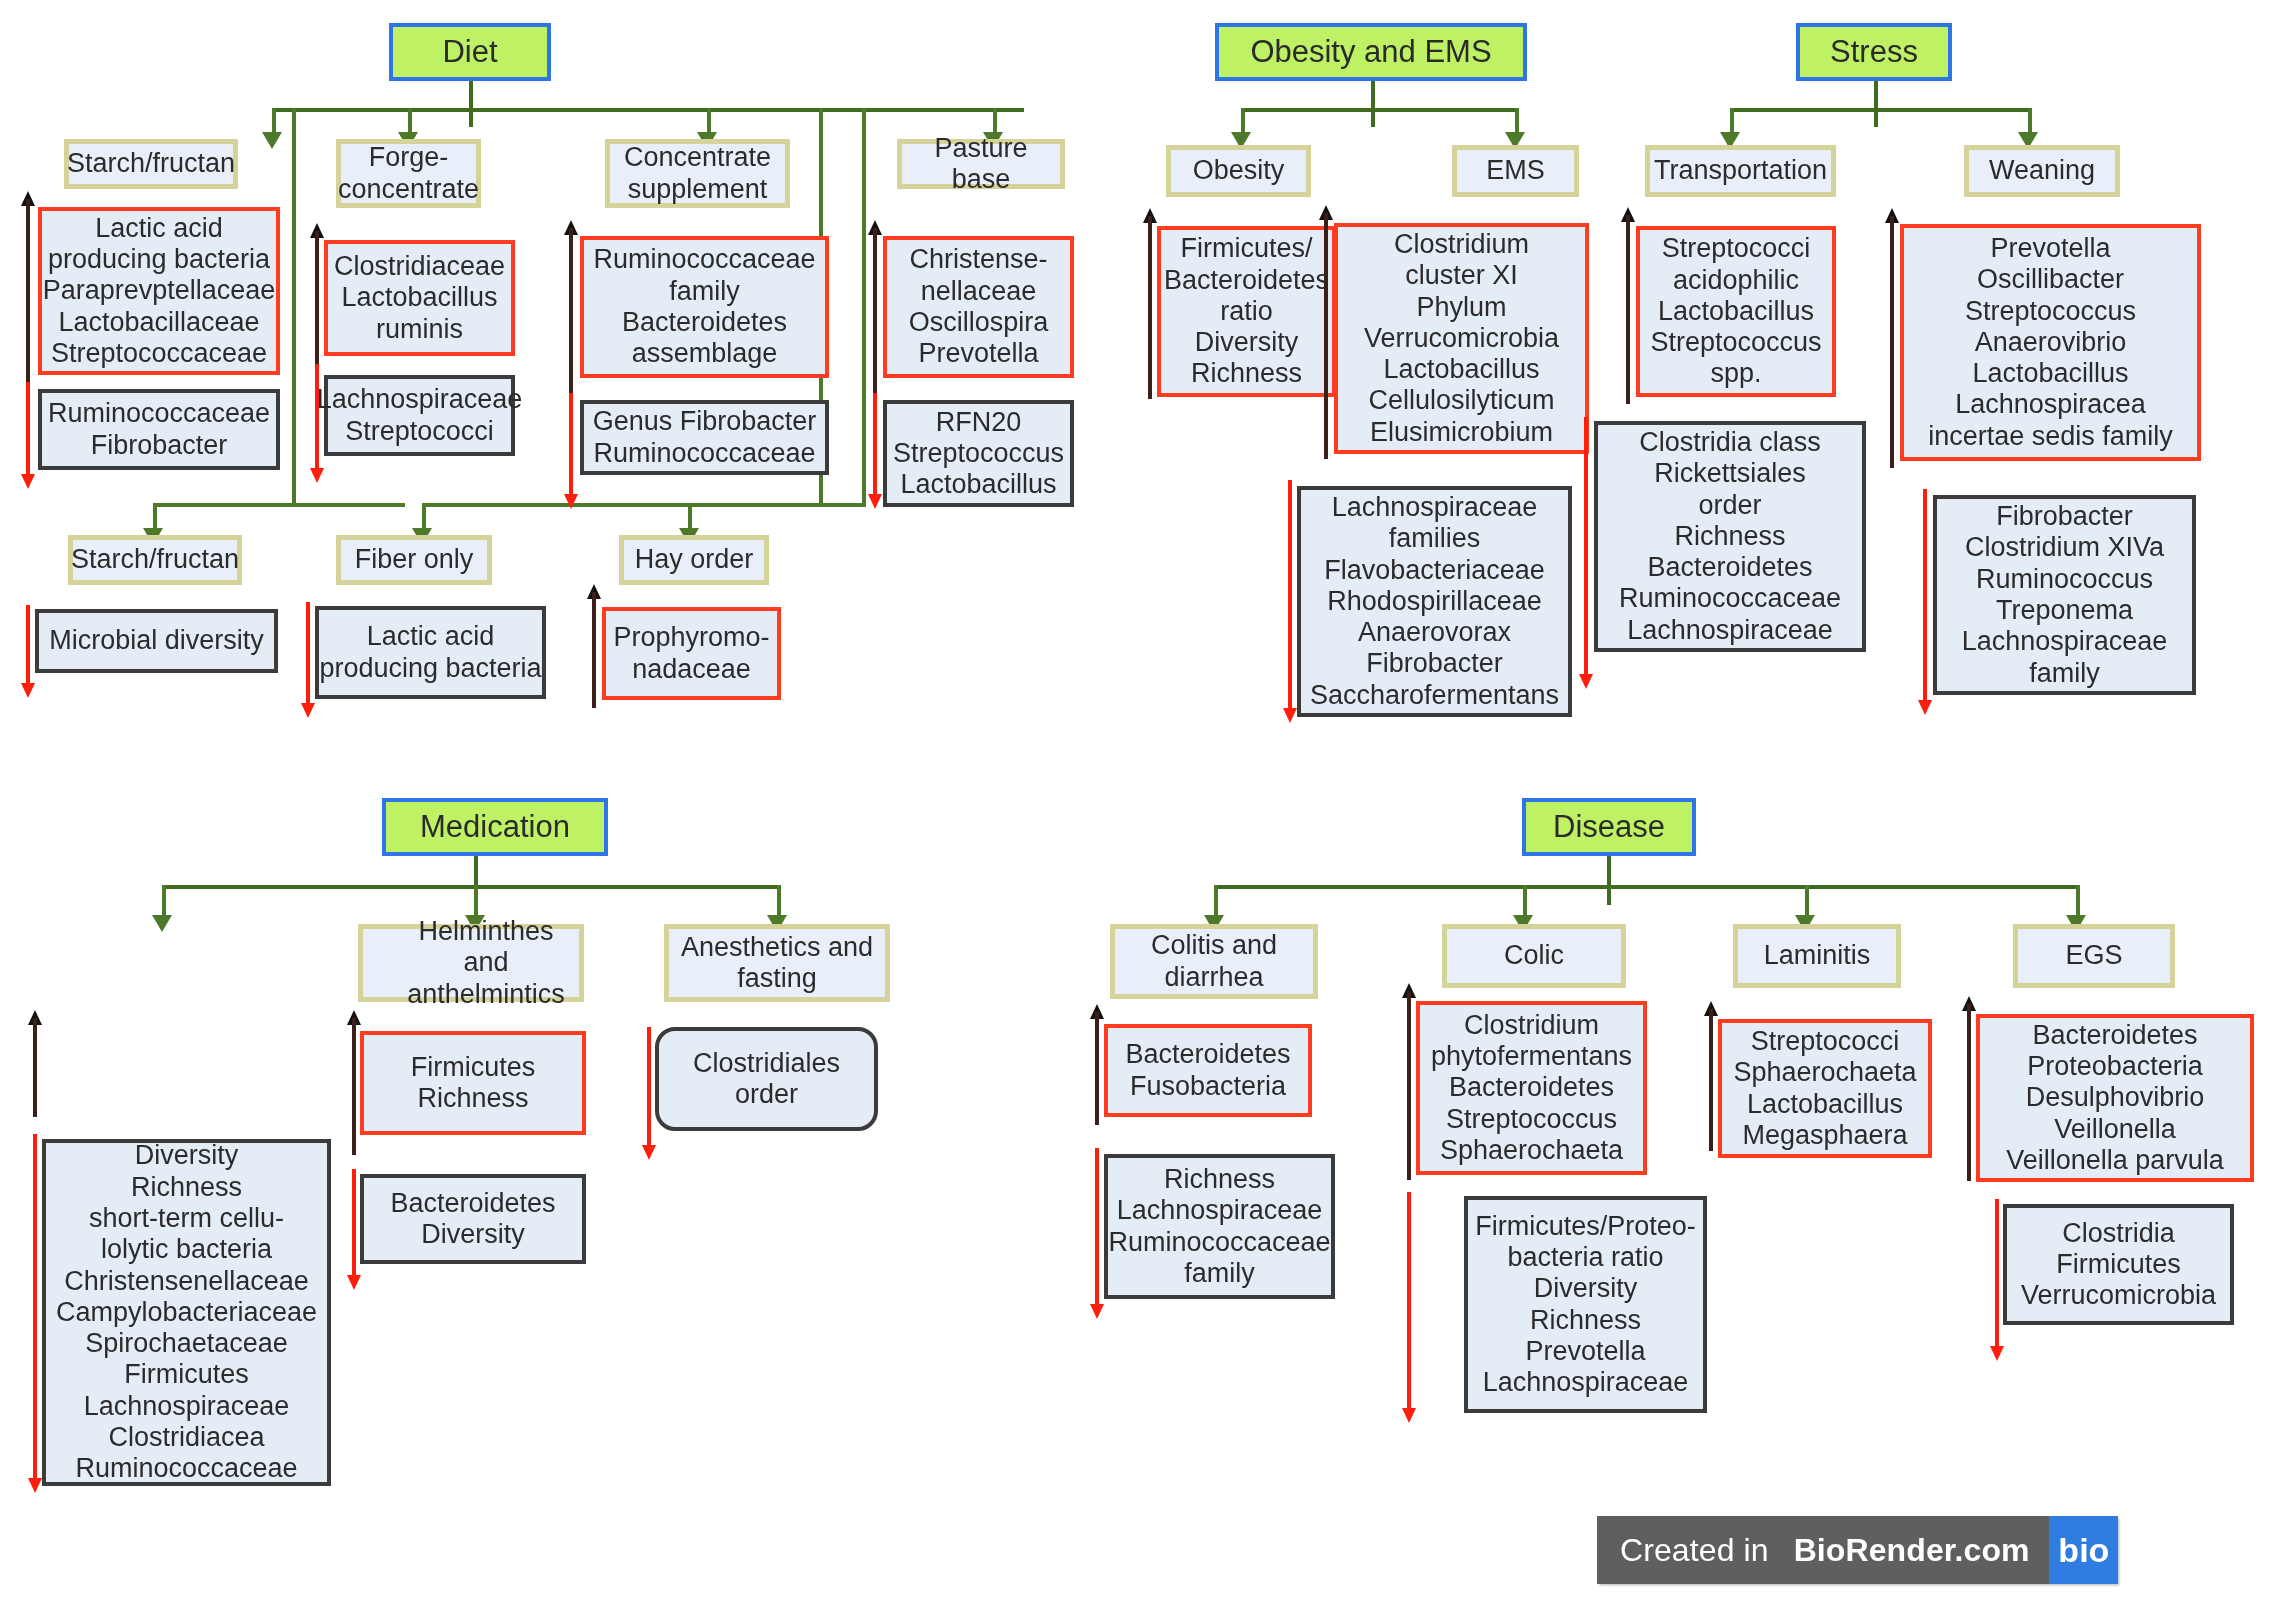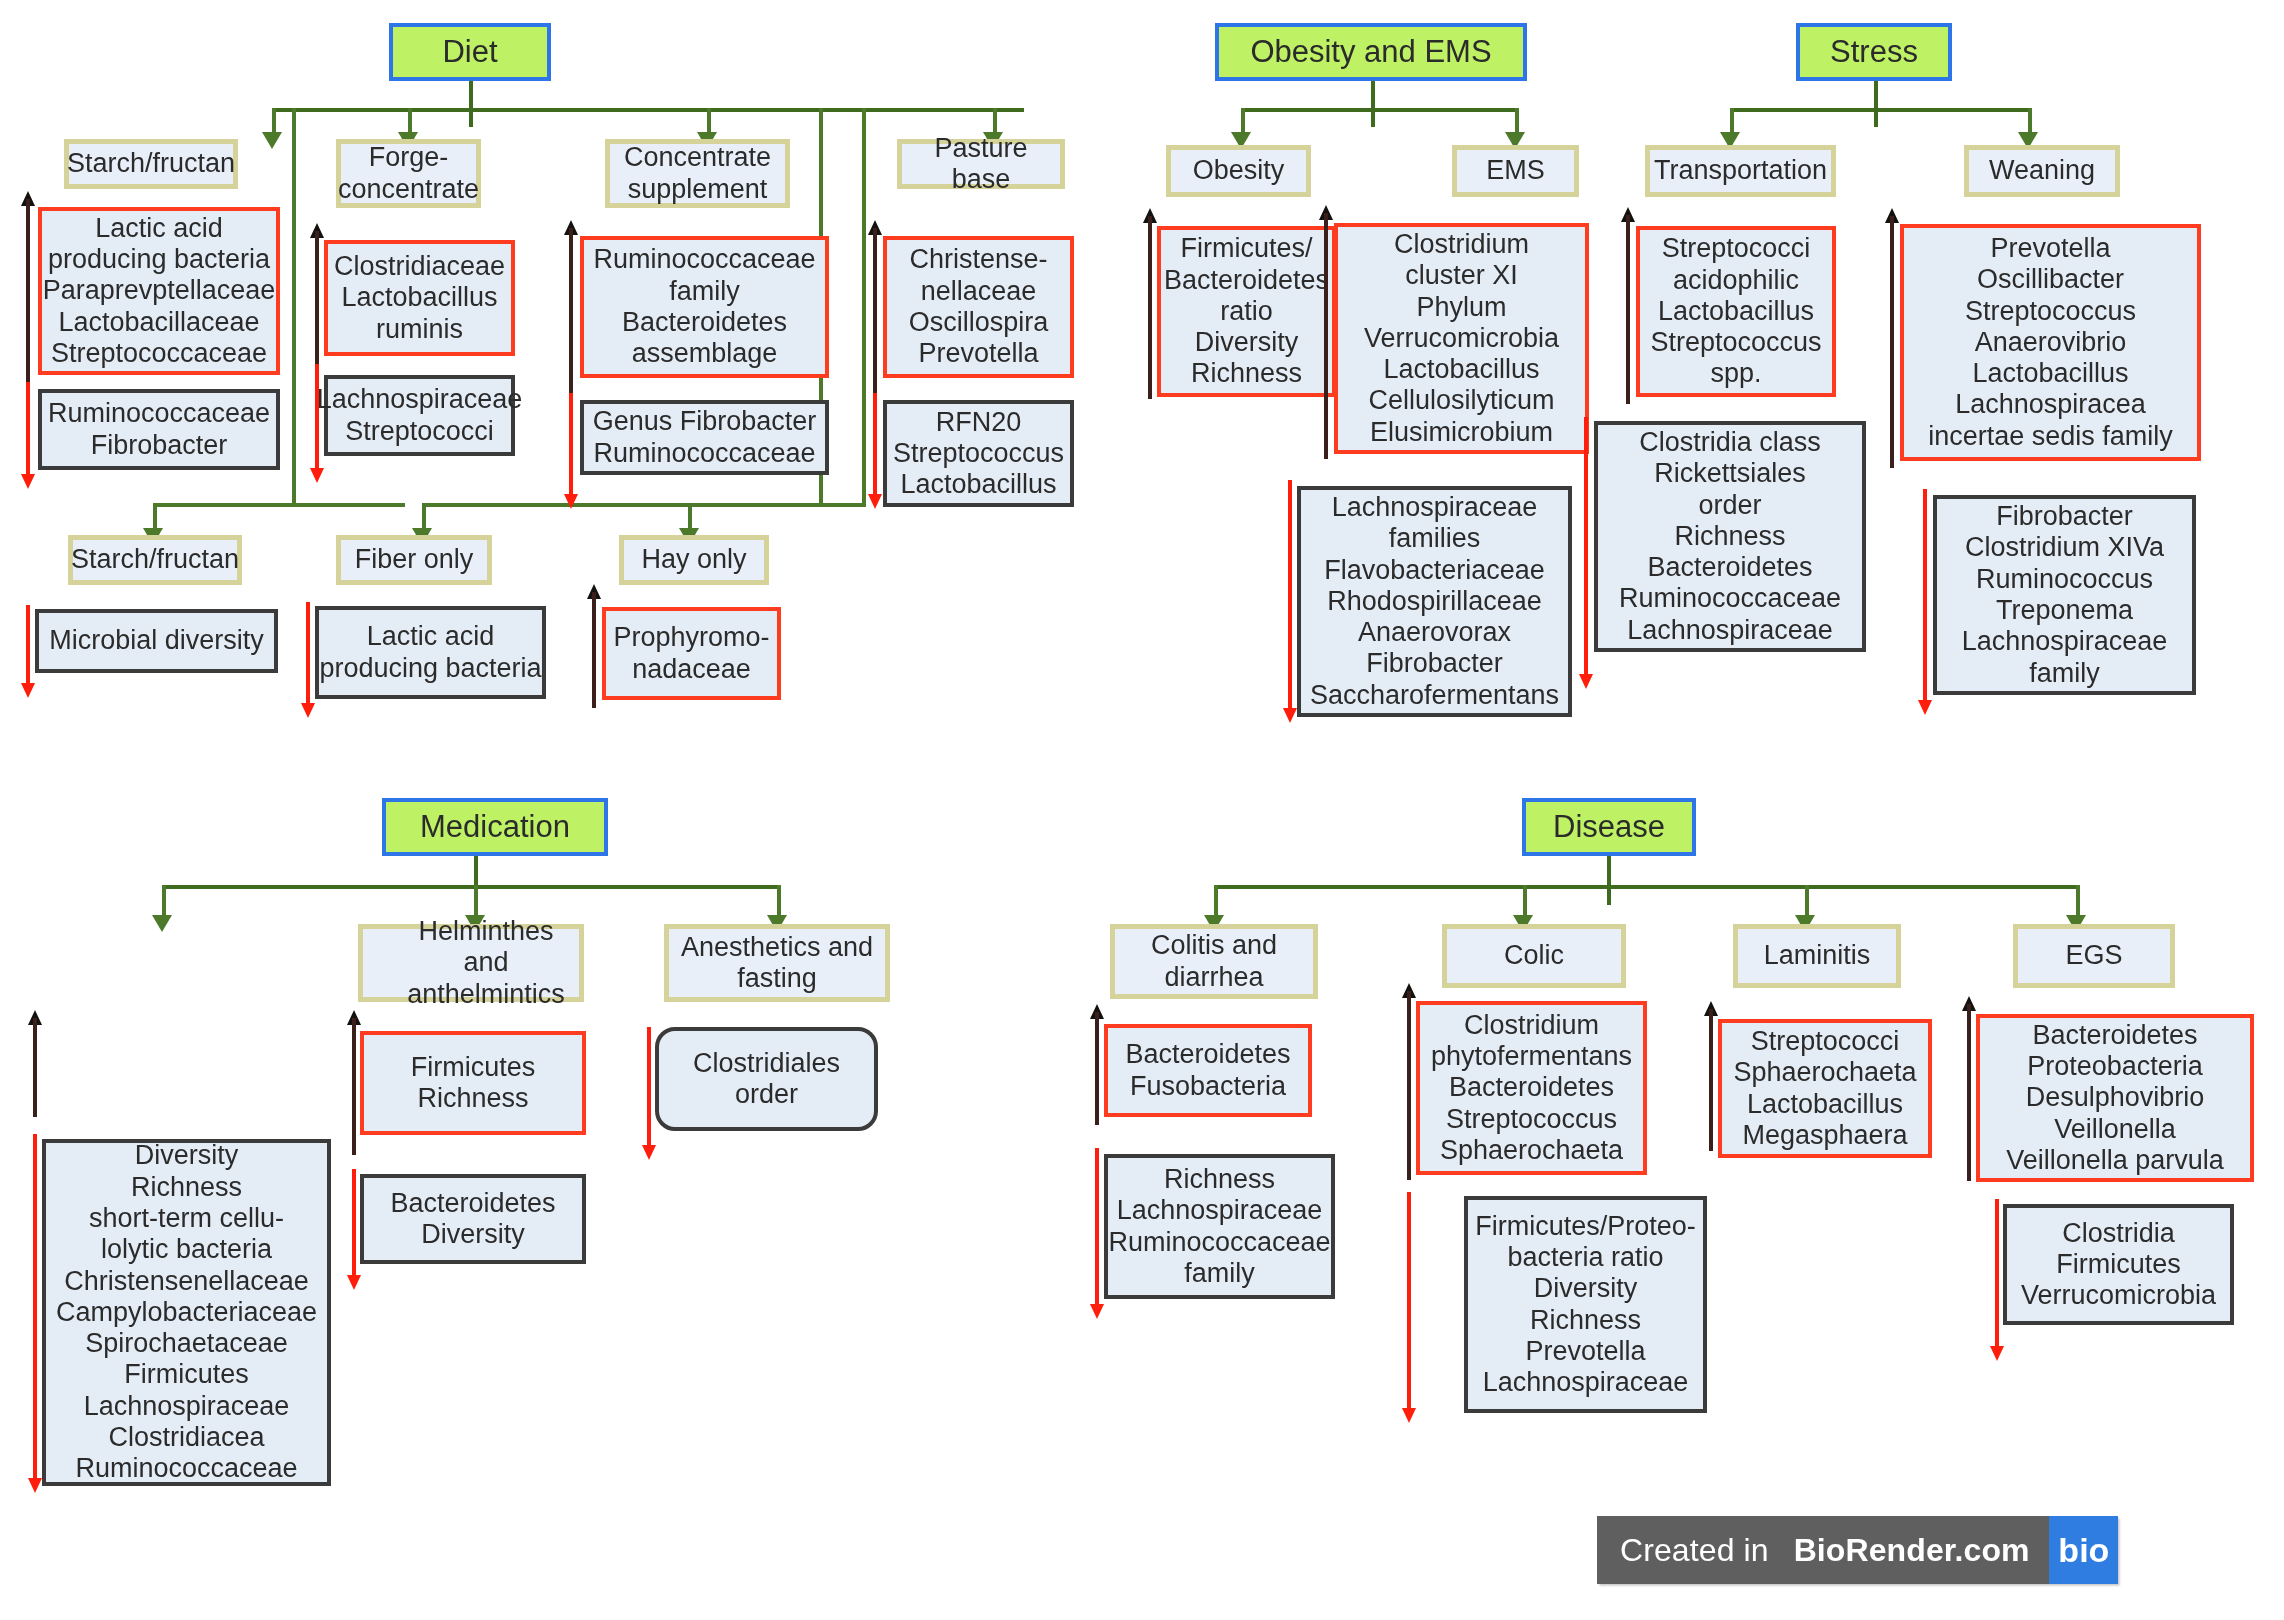--- a/index.html
+++ b/index.html
@@ -227,21 +227,21 @@
   <div class="arrow-dn" style="left:301px;top:602px;width:15px;height:116px;">
     <div class="shaft" style="height:101px;"></div>
       <div class="head"></div>
   </div>
   <div class="node down" style="left:315px;top:606px;width:231px;height:93px;">
     <span class="lines">Lactic acid
 producing bacteria</span>
   </div>
 
   <div class="node cat" style="left:619px;top:535px;width:150px;height:50px;">
-    <span class="lines">Hay only</span>
+    <span class="lines">Hay order</span>
   </div>
   <div class="arrow-up" style="left:587px;top:584px;width:15px;height:124px;">
     <div class="head"></div>
       <div class="shaft" style="height:116px;"></div>
   </div>
   <div class="node up" style="left:602px;top:607px;width:179px;height:93px;">
     <span class="lines">Prophyromo-
 nadaceae</span>
   </div>
 

